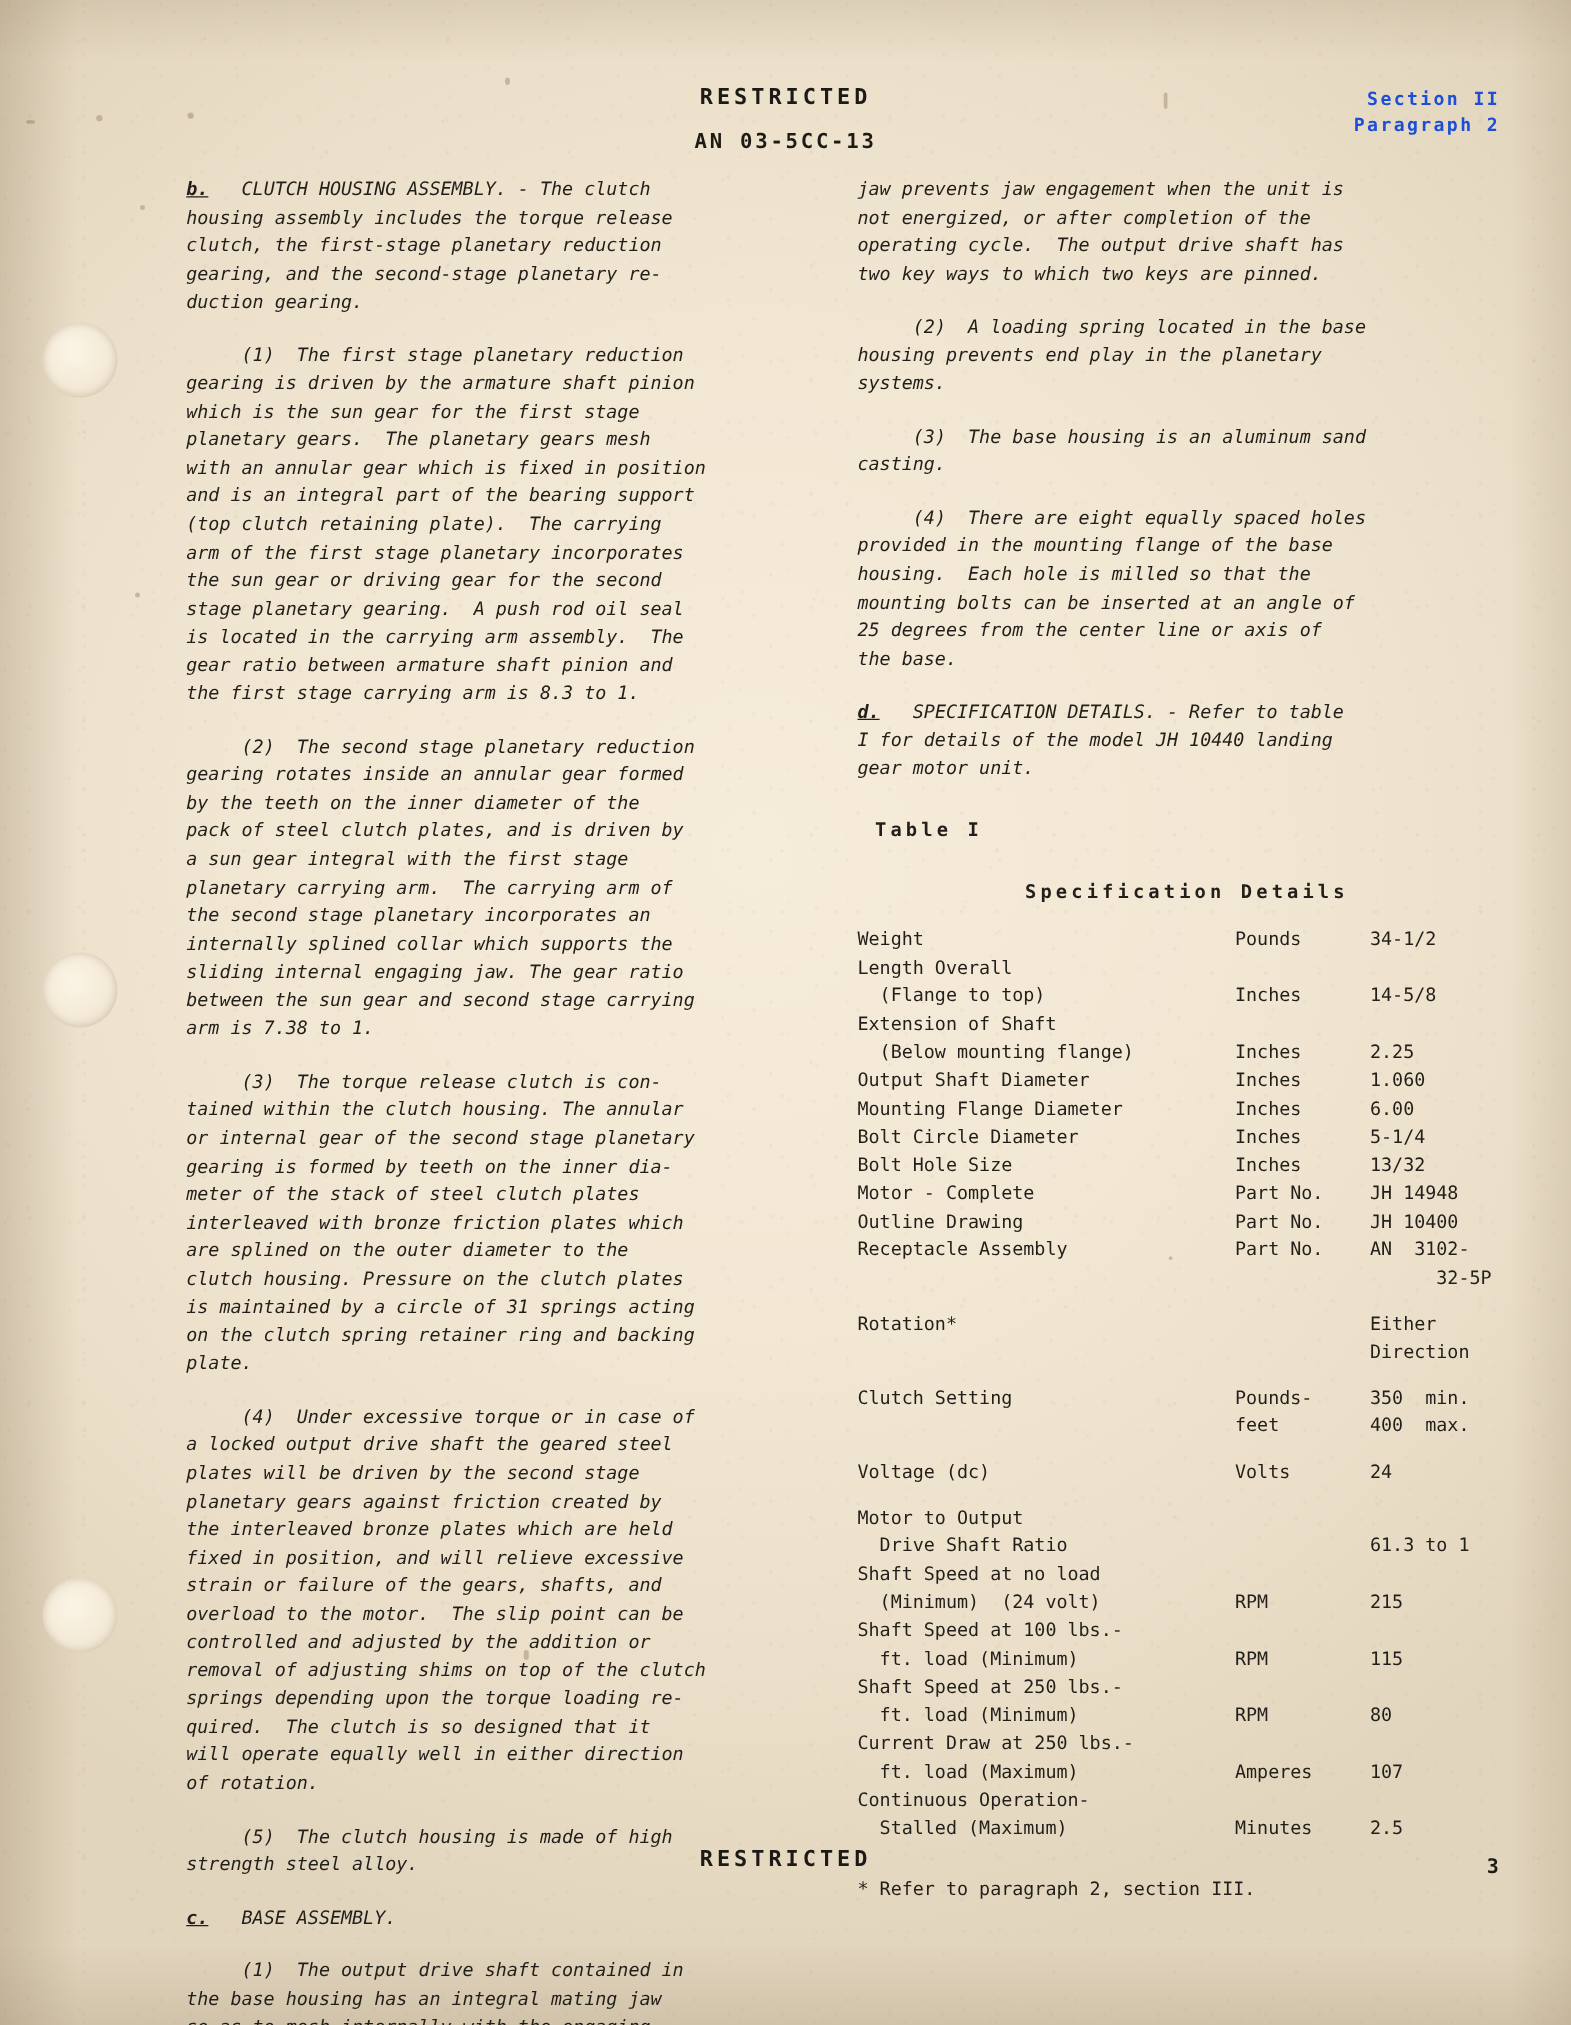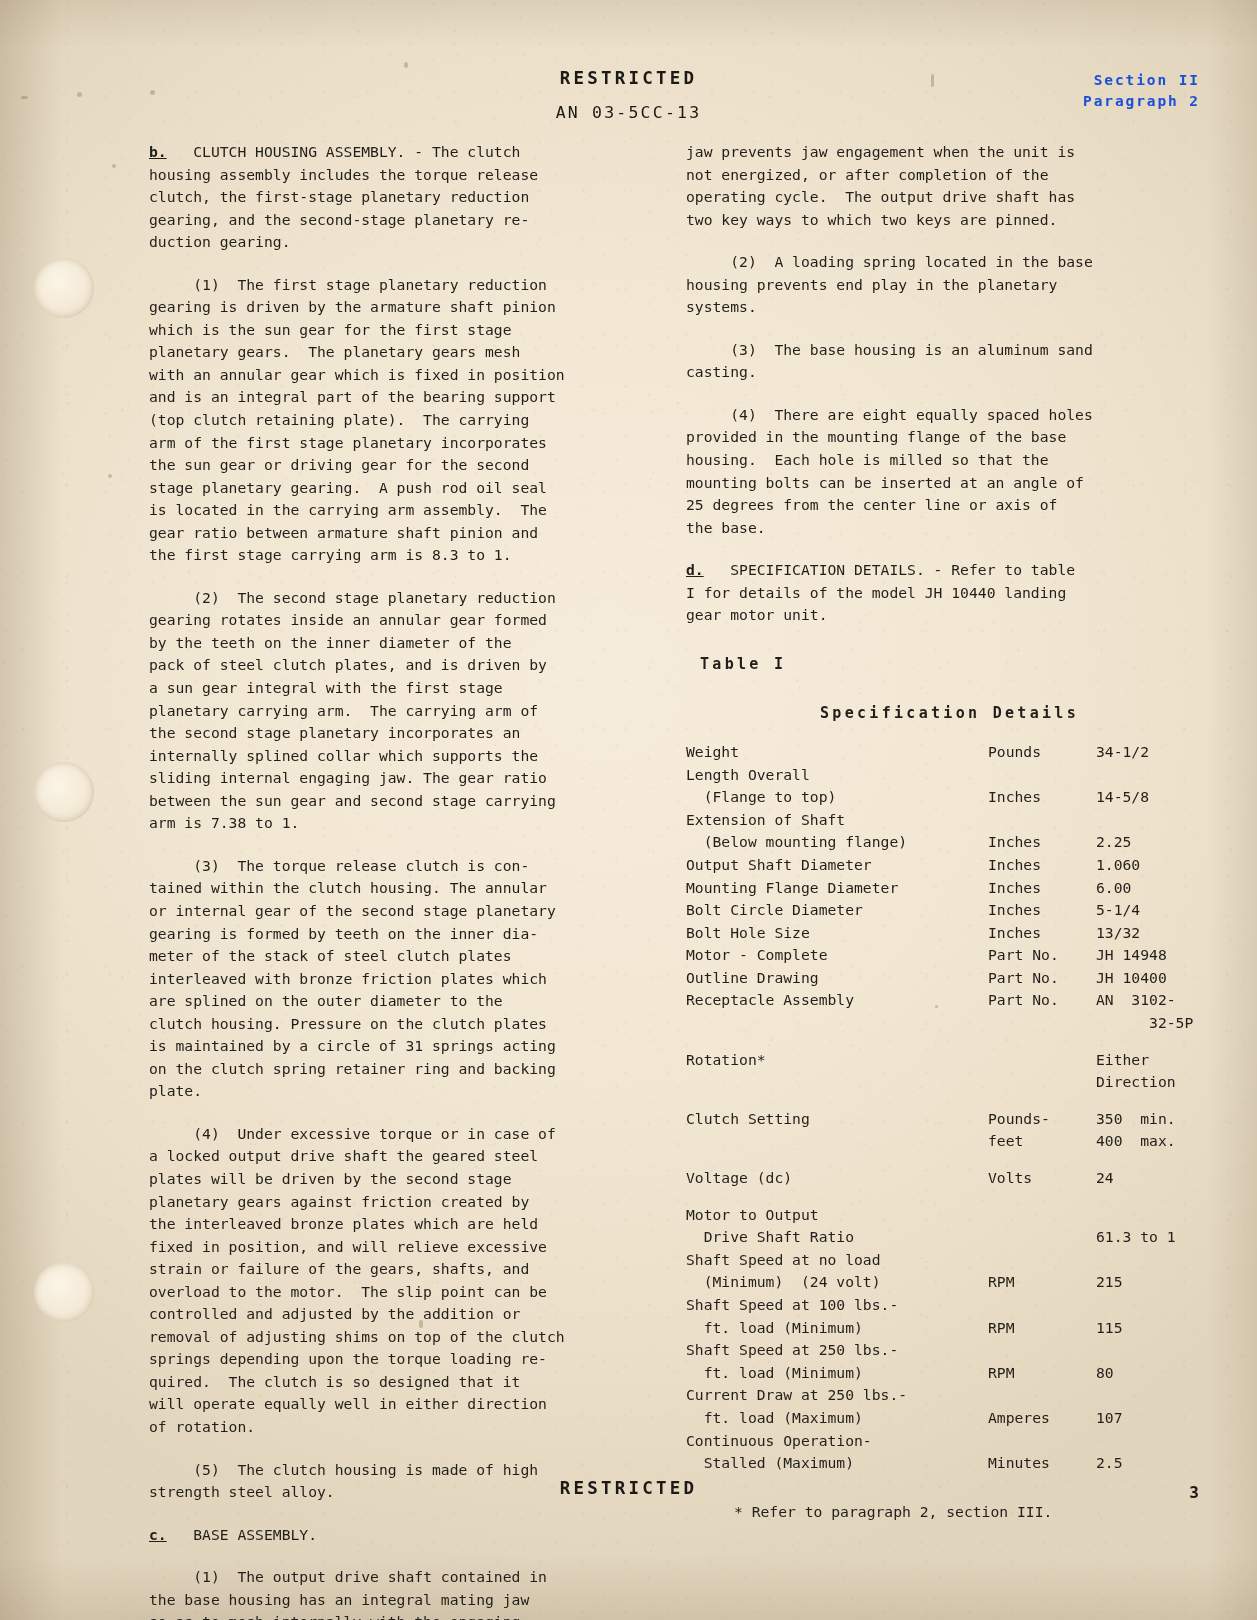--- a/index.html
+++ b/index.html
@@ -83,21 +83,21 @@
     color: #1d1a16;
   }
   .hdr-an {
     position: absolute;
     top: 103px;
     left: 0;
     width: 1257px;
     text-align: center;
     font-size: 16.5px;
     letter-spacing: 2.2px;
-    font-weight: 400;
+    font-weight: 700;
     color: #1d1a16;
   }
   .hdr-right {
     position: absolute;
     top: 70px;
     right: 57px;
     text-align: right;
     font-size: 14.5px;
     line-height: 21px;
     letter-spacing: 1.9px;
@@ -114,20 +114,21 @@
     line-height: 22.55px;
     color: #221f1a;
   }
   #col-left  { left: 149px; }
   #col-right { left: 686px; }
 
   .para {
     margin: 0 0 20px 0;
     white-space: pre-wrap;
     word-spacing: 0px;
+    font-style: italic;
   }
   .para.tight { margin-bottom: 0; }
   .lbl { text-decoration: underline; font-weight: 700; }
 
   
   .tbl-wrap {
     margin-top: 26px;
   }
   .tbl-title {
     text-align: left;
@@ -159,21 +160,20 @@
   td.c-item  { width: 302px; }
   td.c-unit  { width: 108px; }
   td.c-val   { width: 103px; }
   tr.gap td  { height: 14px; line-height: 14px; font-size: 1px; }
 
   .footnote {
     margin-top: 26px;
     font-size: 14.7px;
     line-height: 22.6px;
     white-space: pre;
-    margin-left: 48px;
   }
 
   
   .ftr-restricted {
     position: absolute;
     top: 1478px;
     left: 0;
     width: 1257px;
     text-align: center;
     font-size: 17.5px;

